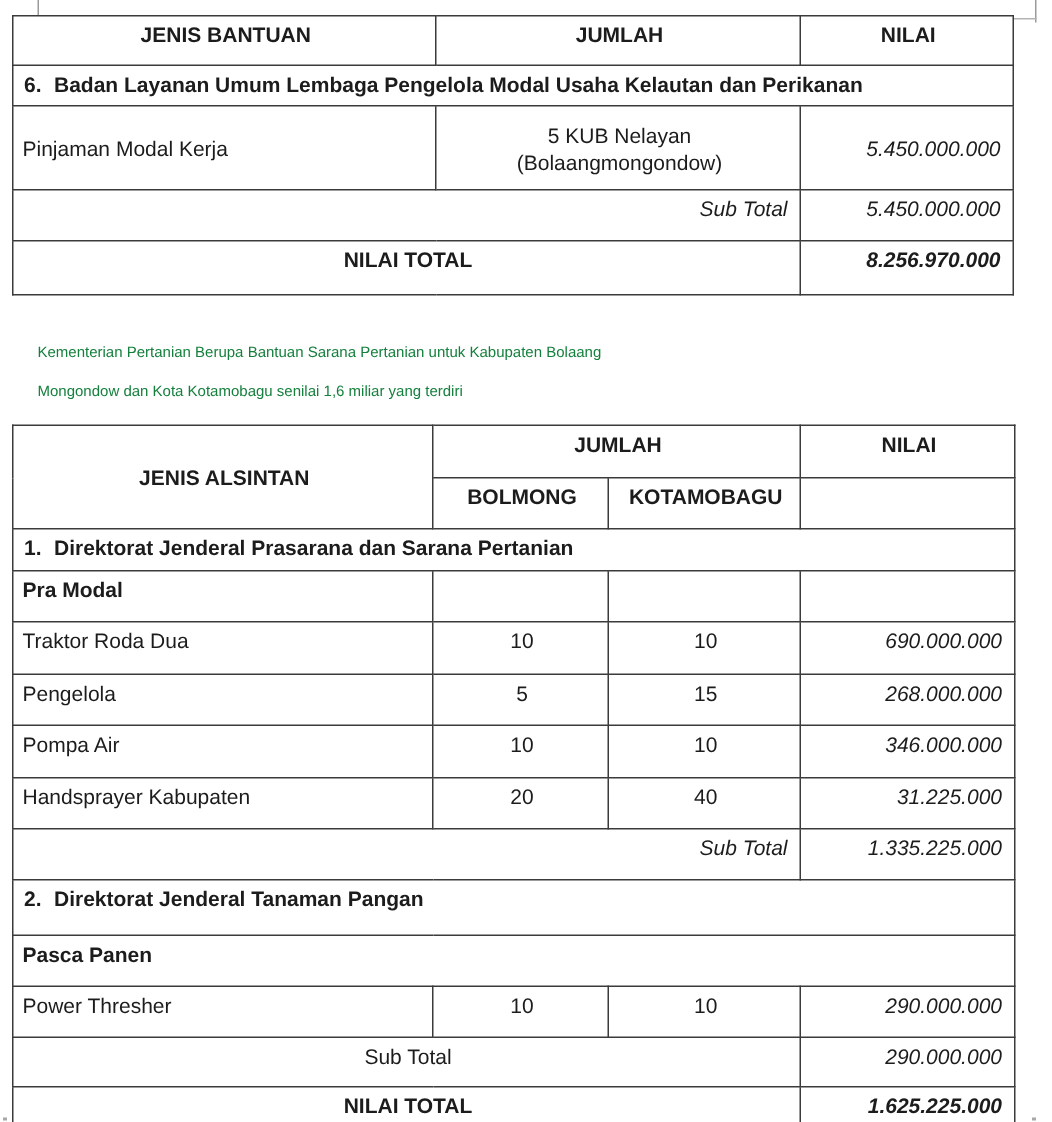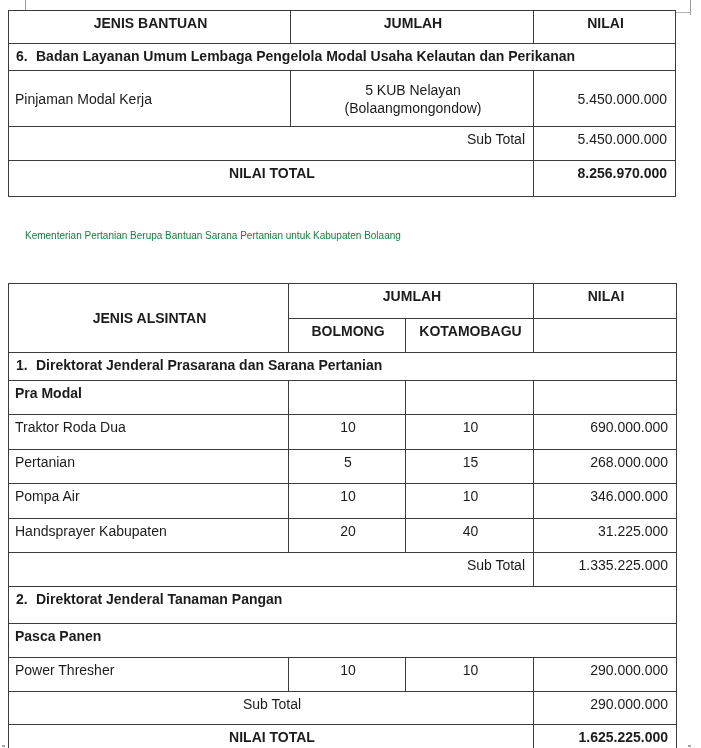--- a/index.html
+++ b/index.html
@@ -40,21 +40,21 @@
   #table1{left:8px;top:10px;width:667px;}
   #table2{left:8px;top:283px;width:668px;}
   td{
     border:1px solid var(--table-border);
     vertical-align:top;
     padding:3px 4px 0 6px;
     overflow:hidden;
   }
   .b{font-weight:bold;}
   .c{text-align:center;}
-  .r{text-align:right;padding-right:8px;}
+  .r{text-align:right;padding-right:8px;font-style:italic;}
   .mid td{vertical-align:middle;padding-top:0;}
   .vmid{vertical-align:middle;padding-top:0;}
   .sec{padding-left:7px;}
   .sec .num{display:inline-block;min-width:20px;}
   
   .rh25{height:37px;} .rh27{height:27px;} .rh28{height:28px;}
   .rh33{height:33px;} .rh34{height:34px;} .rh35{height:35px;}
   .rh36{height:36px;} .rh50{height:50px;} .rh56{height:56px;}
   
   #para{
@@ -101,20 +101,21 @@
   </tr>
   <tr class="rh36">
     <td colspan="2" class="c b">NILAI TOTAL</td>
     <td class="r b">8.256.970.000</td>
   </tr>
 </tbody>
   </table>
 
 <div id="para">
   <div>Kementerian Pertanian Berupa Bantuan Sarana Pertanian untuk Kabupaten Bolaang</div>
+  <div>Mongondow dan Kota Kotamobagu senilai 1,6 miliar yang terdiri</div>
 </div>
 
 <table id="table2">
   <colgroup>
       <col style="width:280px">
       <col style="width:117px">
       <col style="width:128px">
       <col style="width:143px">
     </colgroup>
   <tbody>
@@ -140,21 +141,21 @@
     <td></td>
     <td></td>
   </tr>
   <tr class="rh35">
     <td>Traktor Roda Dua</td>
     <td class="c">10</td>
     <td class="c">10</td>
     <td class="r">690.000.000</td>
   </tr>
   <tr class="rh34">
-    <td>Pertanian</td>
+    <td>Pengelola</td>
     <td class="c">5</td>
     <td class="c">15</td>
     <td class="r">268.000.000</td>
   </tr>
   <tr class="rh35">
     <td>Pompa Air</td>
     <td class="c">10</td>
     <td class="c">10</td>
     <td class="r">346.000.000</td>
   </tr>

